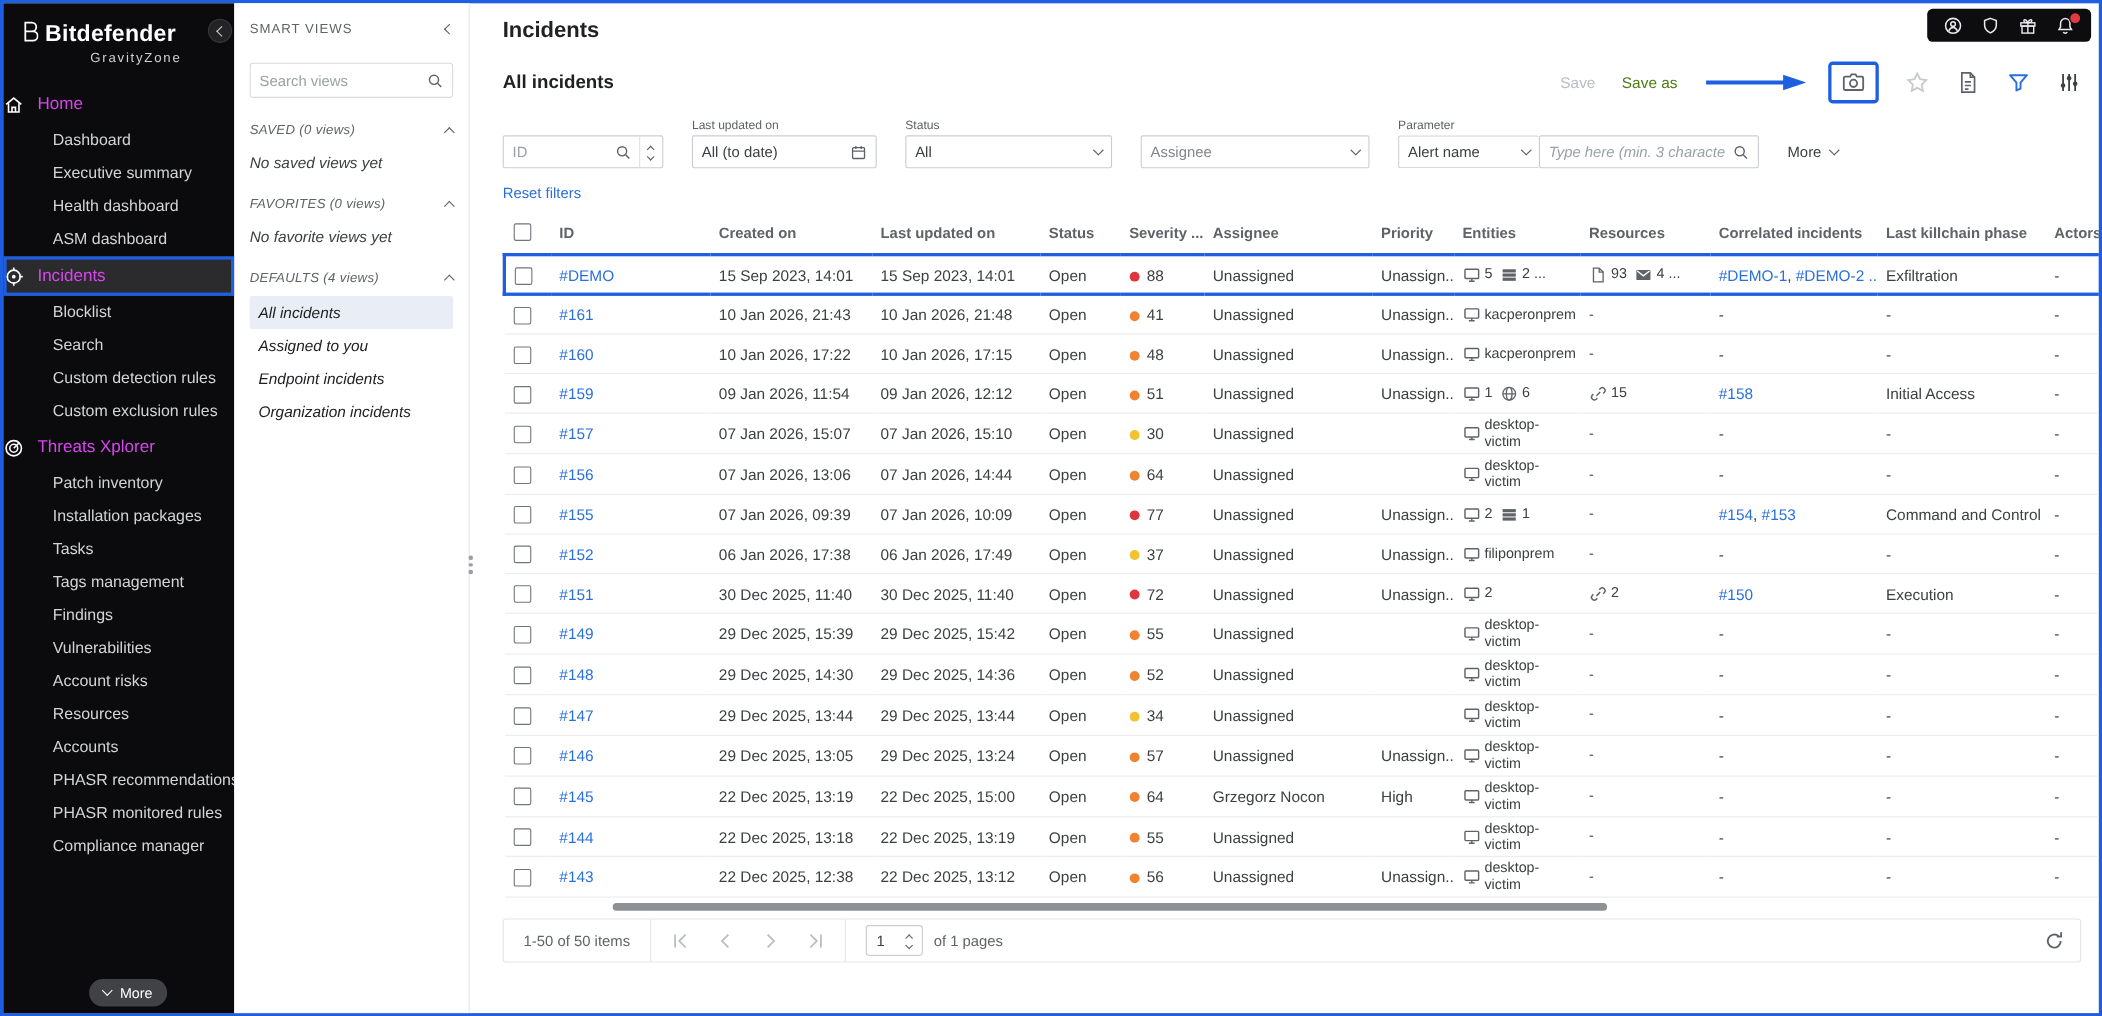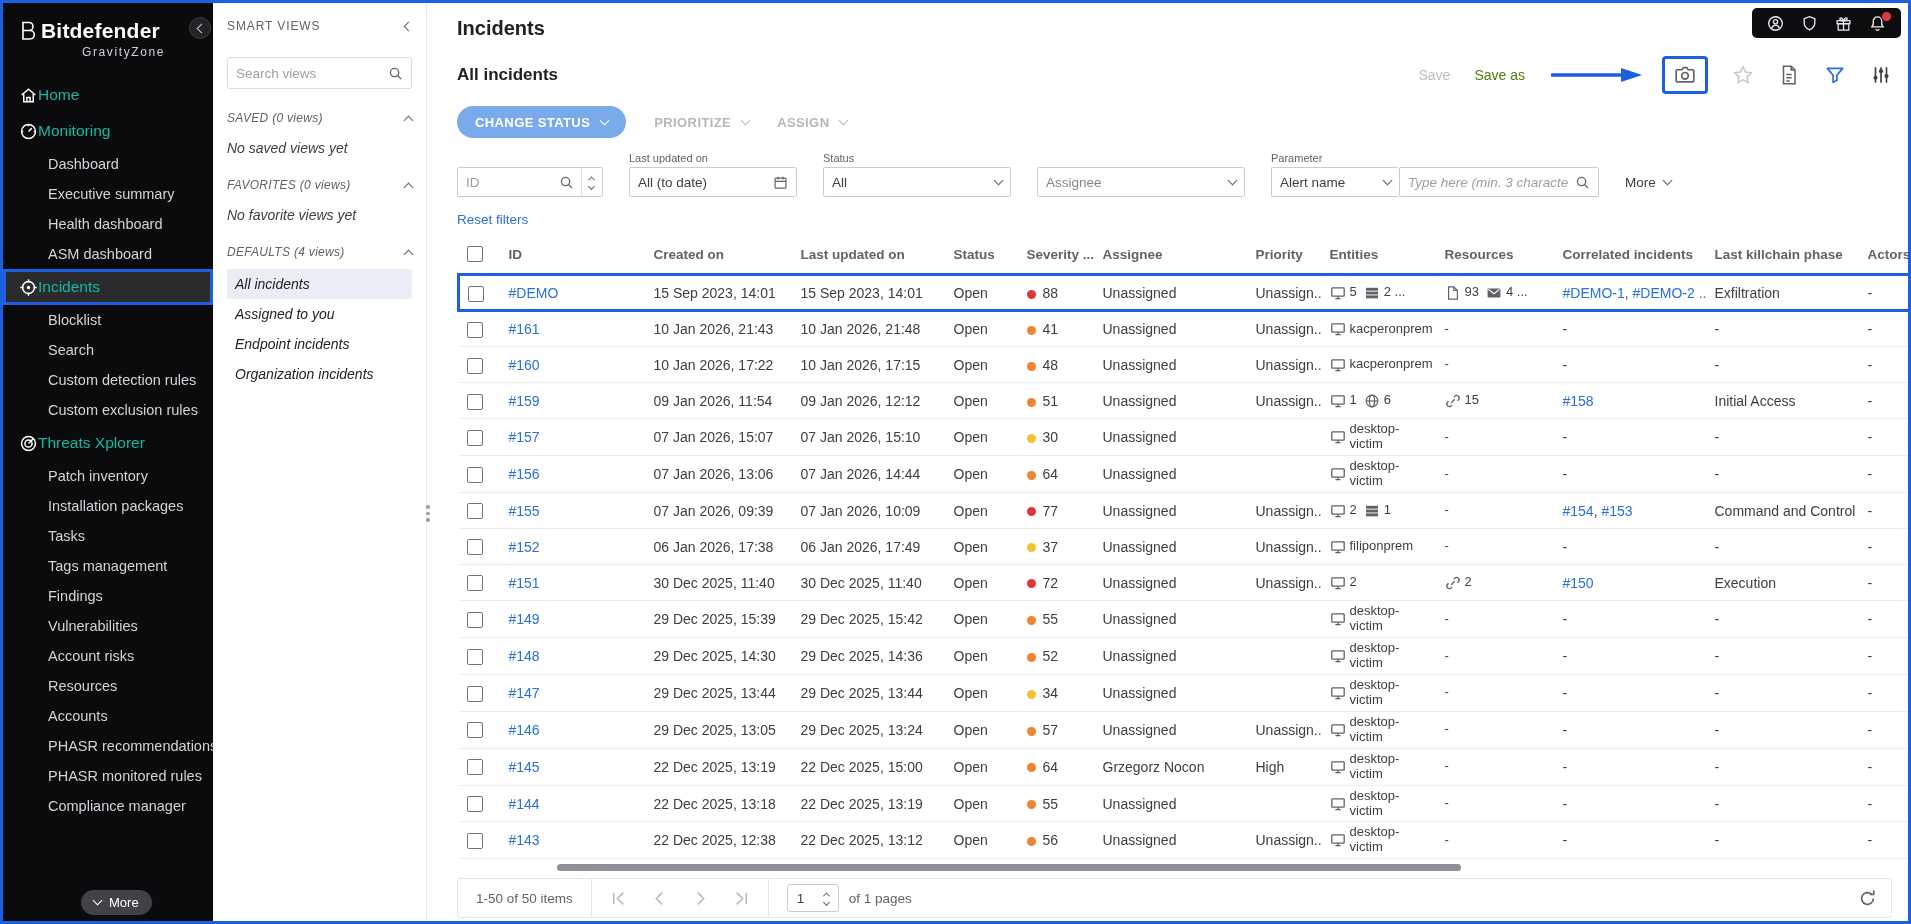--- a/index.html
+++ b/index.html
@@ -4,27 +4,27 @@
 <style>
   * { margin:0; padding:0; box-sizing:border-box; }
   html,body { width:1911px; height:924px; }
   body { font-family:"Liberation Sans","DejaVu Sans",sans-serif; background:#fff; overflow:hidden; }
   .frame { width:1911px; height:924px; border:3px solid var(--accent,#1d5fe0); display:flex; position:relative; background:#fff; }
 
   
   .sidebar { flex:0 0 210px; width:210px; background:var(--sidebar_bg,#0b0b0d); color:#fff; position:relative; }
   .collapse-btn { position:absolute; right:2px; top:14px; width:22px; height:22px; border-radius:50%; background:#232326; border:1px solid #3a3a3d; color:#c6c8cb; display:flex; align-items:center; justify-content:center; cursor:pointer; }
   .logo { padding:16px 18px 4px; }
-  .logo-row { display:flex; align-items:center; gap:6px; }
+  .logo-row { display:flex; align-items:flex-start; gap:6px; }
   .logo-title { font-size:21px; font-weight:700; letter-spacing:.2px; color:#fff; }
   .logo-mark { width:14px; height:20px; display:inline-block; }
   .logo-sub { font-size:12px; color:#cfd1d4; letter-spacing:1.6px; text-align:right; padding-right:30px; margin-top:2px; }
   .nav { margin-top:14px; }
   .nav-item { display:flex; align-items:center; cursor:pointer; white-space:nowrap; }
-  .nav-item.top { height:36px; padding-left:16px; gap:0; font-size:15.5px; color:#14b8a6; }
+  .nav-item.top { height:36px; gap:12px; font-size:15.5px; color:#d946ef; }
   .nav-item.sub { height:30px; padding-left:45px; font-size:14.5px; color:#d2d4d6; }
   .nav-item.selected { background:#2b2b2e; outline:3px solid var(--accent); outline-offset:-3px; }
   .nav-icon { width:19px; height:19px; display:inline-flex; color:#fff; flex:0 0 19px; }
   .nav-icon svg { width:100%; height:100%; }
   .more-pill { position:absolute; left:78px; bottom:6px; height:25px; padding:0 13px; background:#414246; border-radius:13px; display:flex; align-items:center; gap:8px; font-size:13px; color:#fff; cursor:pointer; z-index:4; }
 
   
   .smartviews { flex:0 0 214px; width:214px; background:#fff; border-right:1px solid #e4e6e8; padding:16px 14px 0; position:relative; }
   .sv-header { display:flex; justify-content:space-between; align-items:center; color:#5f6368; font-size:12px; letter-spacing:.9px; }
   .sv-search { margin-top:24px; height:32px; border:1px solid #d9dcdf; border-radius:3px; display:flex; align-items:center; padding:0 8px; gap:6px; }
@@ -152,30 +152,20 @@
     <nav class="nav">
         <div class="nav-item top">
           <span class="nav-icon">
             <svg viewBox="0 0 18 18" fill="none" stroke="currentColor" stroke-width="1.4">
               <path d="M2.5 8.5 9 3l6.5 5.5"></path>
               <path d="M4.5 7.5V15h9V7.5"></path>
               <path d="M7.5 15v-4h3v4"></path>
             </svg>
           </span>
           <span class="nav-label">Home</span>
-        </div>
-        <div class="nav-item top">
-          <span class="nav-icon">
-            <svg viewBox="0 0 18 18" fill="none" stroke="currentColor" stroke-width="1.4">
-              <circle cx="9" cy="9" r="6.6"></circle>
-              <path d="M9 9l3.2-3.2"></path>
-              <path d="M9 2.4v1.6M15.6 9h-1.6M2.4 9h1.6"></path>
-            </svg>
-          </span>
-          <span class="nav-label">Monitoring</span>
         </div>
         <div class="nav-item sub">
           <span class="nav-label">Dashboard</span>
         </div>
         <div class="nav-item sub">
           <span class="nav-label">Executive summary</span>
         </div>
         <div class="nav-item sub">
           <span class="nav-label">Health dashboard</span>
         </div>
@@ -342,34 +332,20 @@
           <svg viewBox="0 0 20 20" fill="none" stroke="currentColor" stroke-width="1.5">
               <path d="M5 3v14M10 3v14M15 3v14"></path>
               <circle cx="5" cy="12.5" r="1.9" fill="currentColor" stroke="none"></circle>
               <circle cx="10" cy="6.5" r="1.9" fill="currentColor" stroke="none"></circle>
               <circle cx="15" cy="11" r="1.9" fill="currentColor" stroke="none"></circle>
             </svg>
         </button>
       </div>
     </div>
 
-    <div class="actions">
-      <button class="btn-primary">
-        <span>CHANGE STATUS</span>
-        <span class="chev chev-down white"></span>
-      </button>
-      <button class="btn-ghost">
-        <span>PRIORITIZE</span>
-        <span class="chev chev-down"></span>
-      </button>
-      <button class="btn-ghost">
-        <span>ASSIGN</span>
-        <span class="chev chev-down"></span>
-      </button>
-    </div>
 
     <div class="filters">
       <div class="filter">
         <div class="fbox id-box">
           <input placeholder="ID" style="">
           <span class="ficon">
             <svg viewBox="0 0 16 16" fill="none" stroke="currentColor" stroke-width="1.4">
                 <circle cx="7" cy="7" r="4.4"></circle>
                 <path d="M10.4 10.4 14 14"></path>
               </svg>

